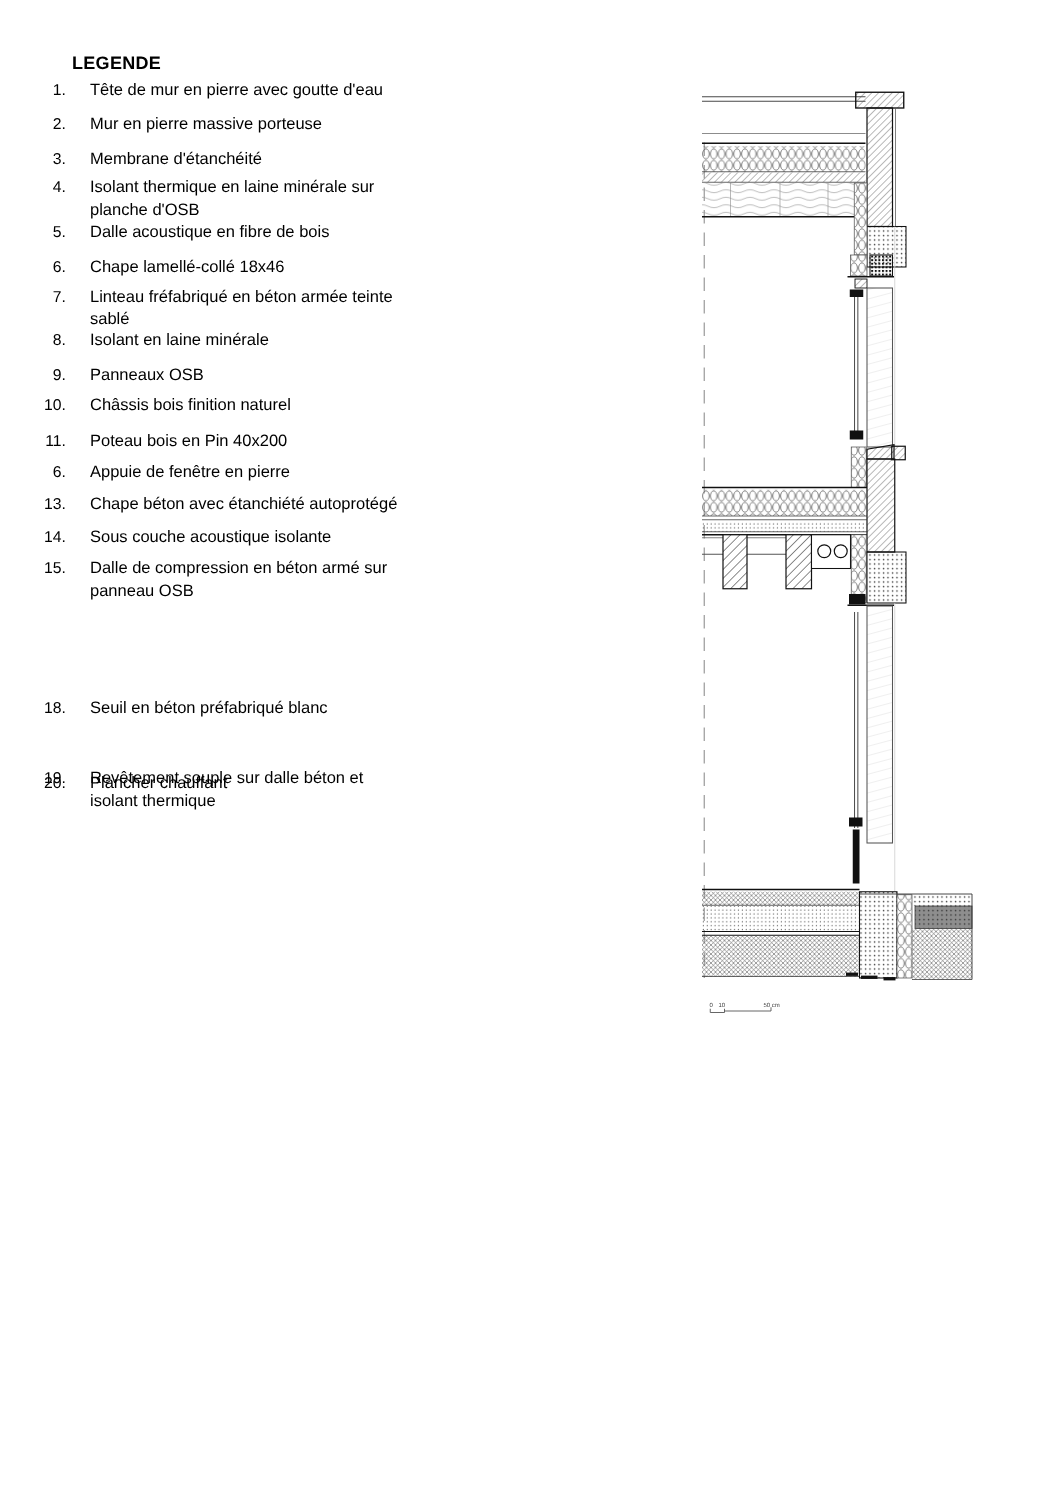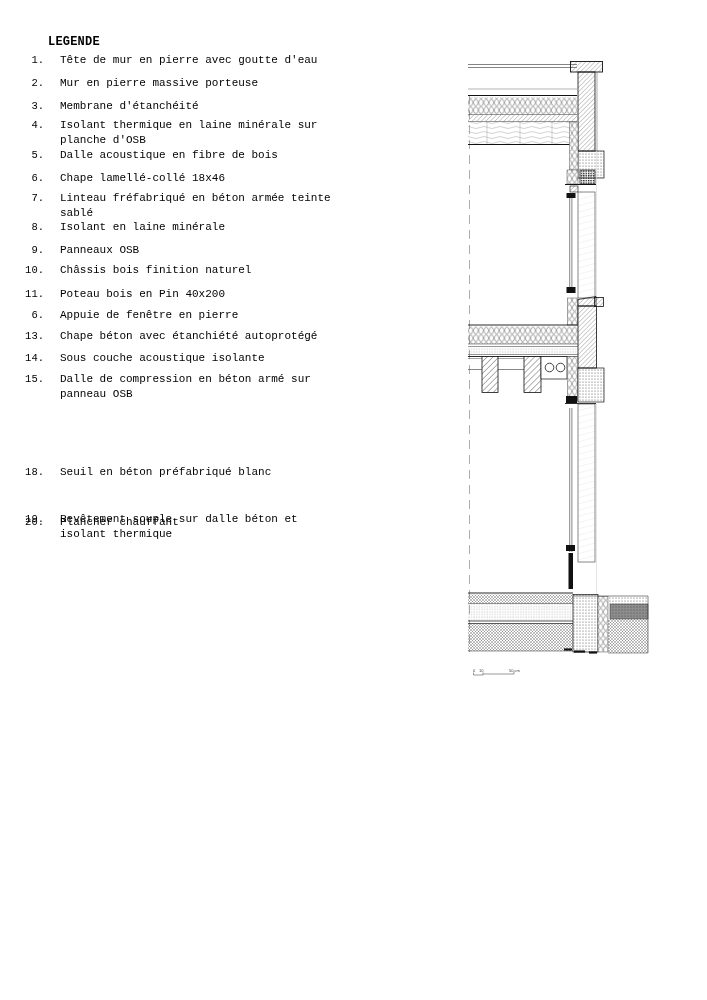--- a/index.html
+++ b/index.html
@@ -1,18 +1,18 @@
 <!DOCTYPE html>
 <html><head>
 <meta charset="utf-8">
 <style>
   html,body{margin:0;padding:0;background:#e8e8e8;}
   #page{position:relative;width:707px;height:1000px;background:#ffffff;overflow:hidden;
         font-family:"Liberation Sans",sans-serif;color:#000;}
-  #legend{position:absolute;left:0;top:0;width:360px;height:560px;font-family:Liberation Mono, monospace;}
+  #legend{position:absolute;left:0;top:0;width:360px;height:560px;}
   .legend-title{position:absolute;left:48px;top:35px;font-size:12px;font-weight:bold;letter-spacing:.2px;}
   .li{position:absolute;left:24px;display:flex;width:312px;}
   .li .num{width:20px;text-align:right;flex:0 0 auto;font-size:10.5px;line-height:14.5px;}
   .li .txt{margin-left:16px;flex:1;font-size:11px;line-height:14.5px;white-space:pre-line;}
   svg{position:absolute;left:0;top:0;}
   .sb-t{font-size:4px;fill:#444;font-family:"Liberation Sans",sans-serif;}
 </style>
 </head>
 <body>
 

